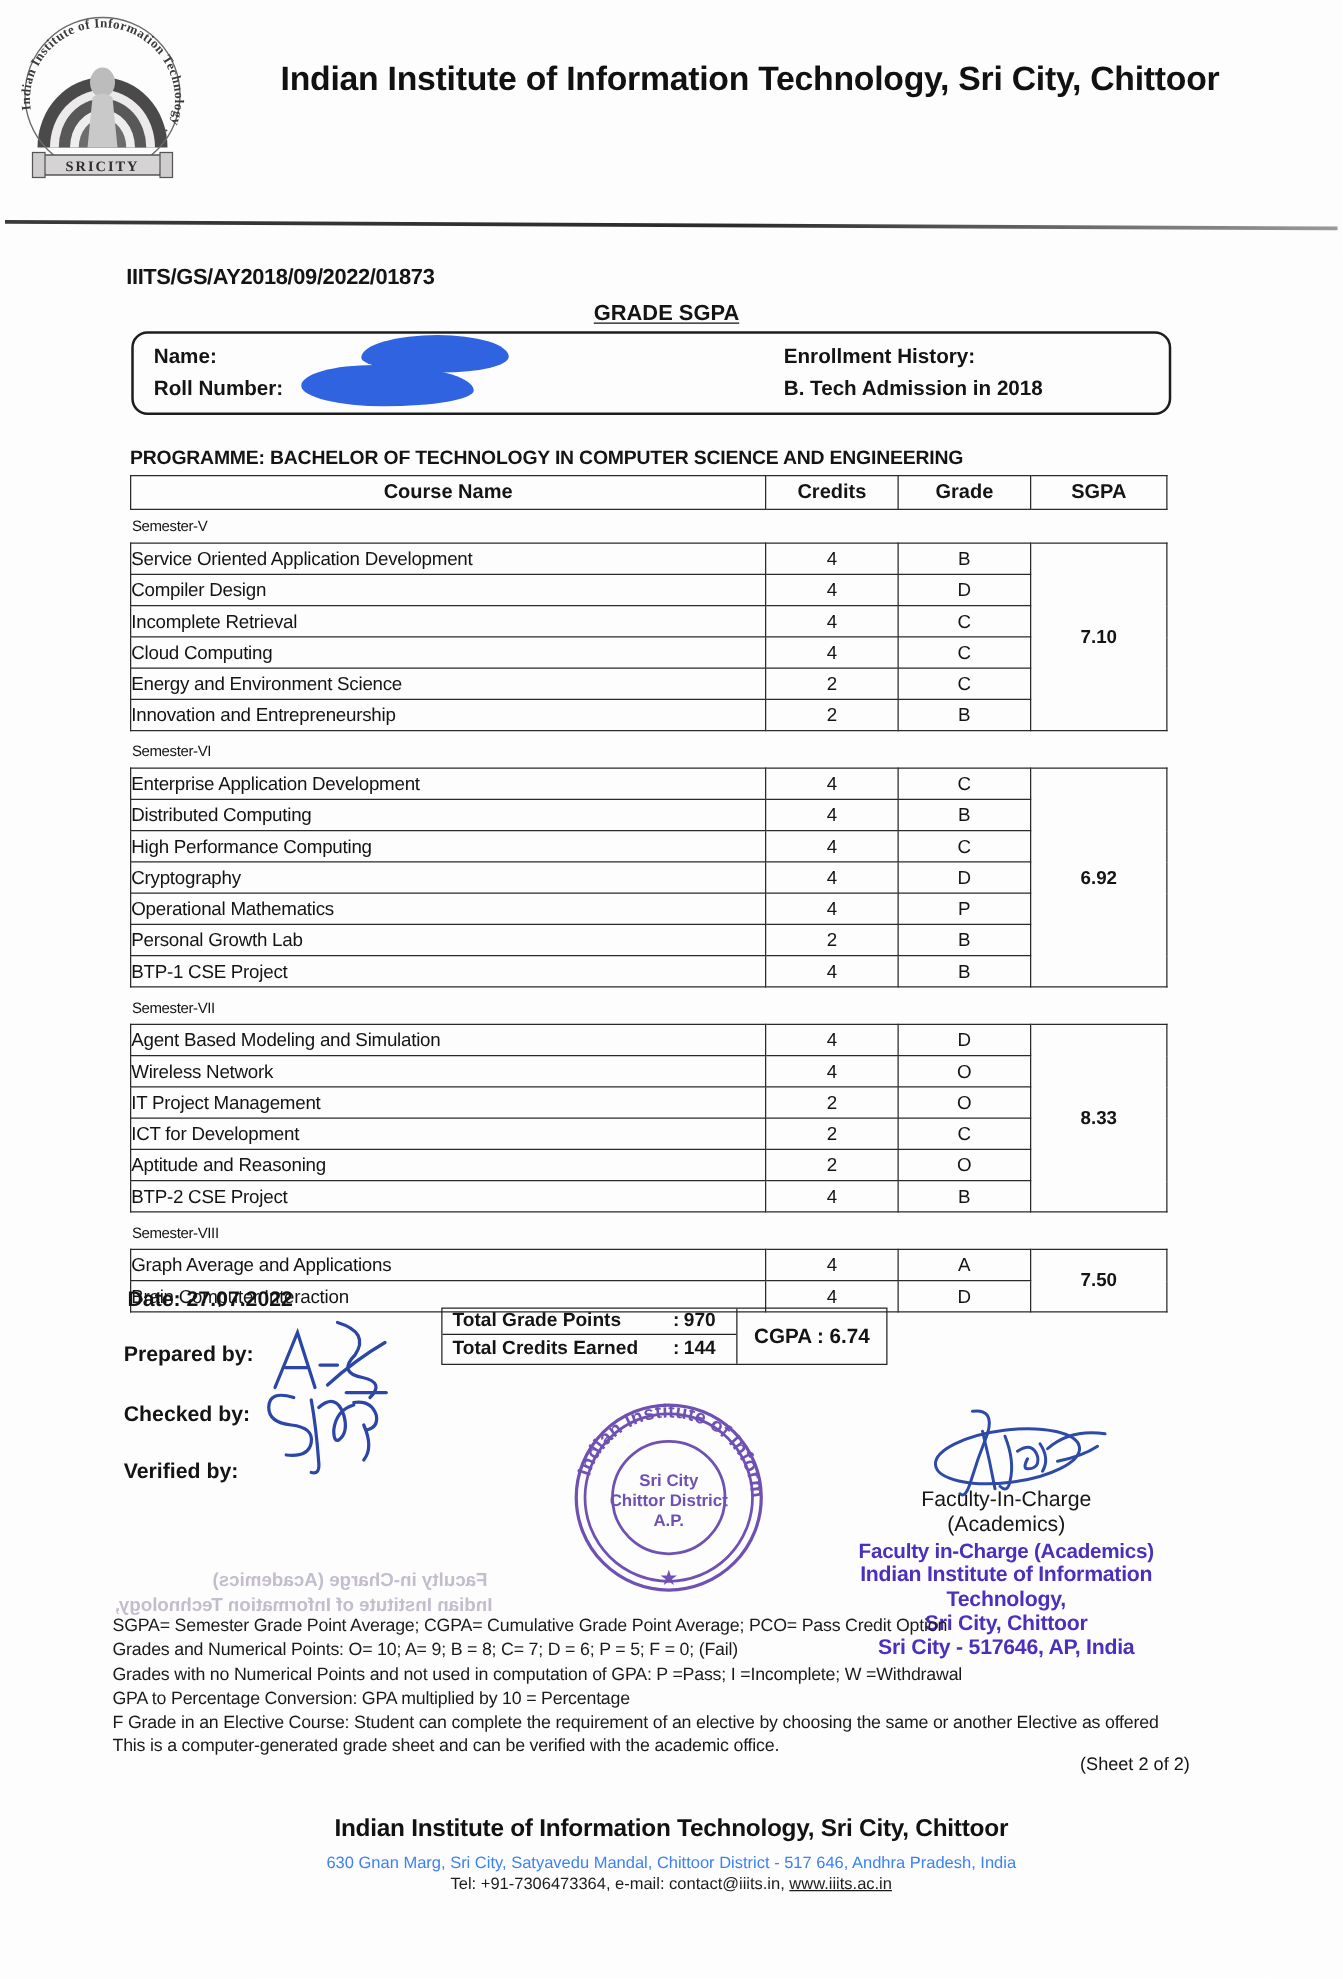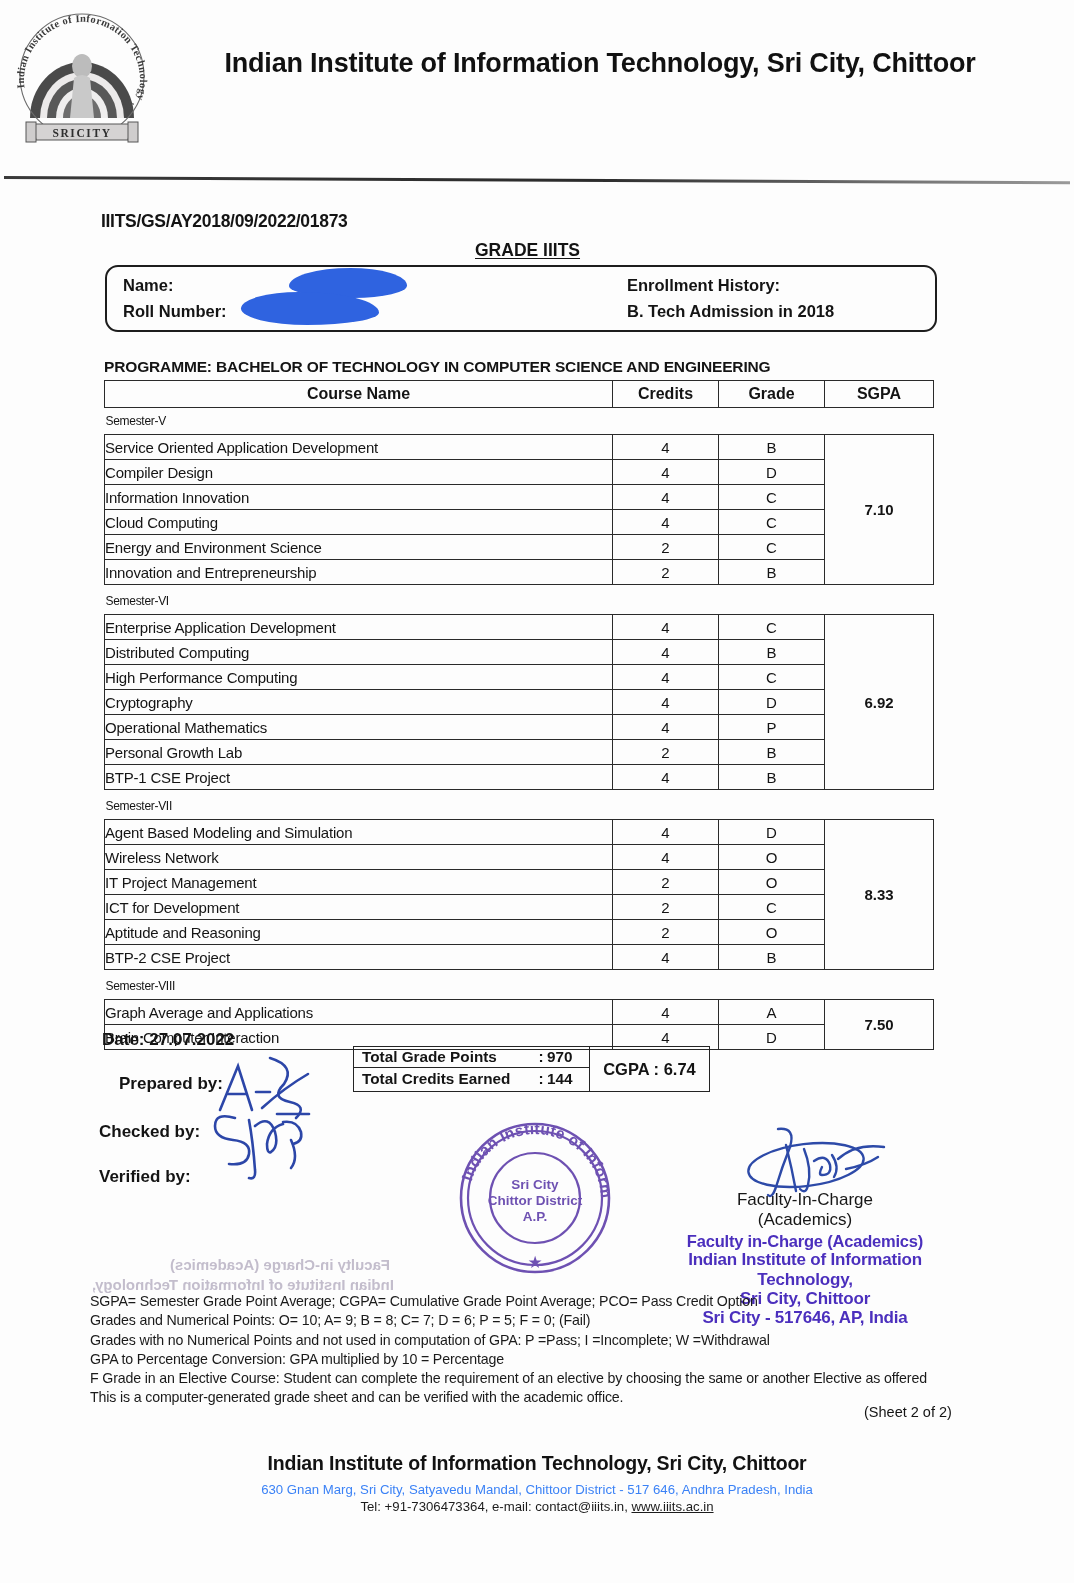--- a/index.html
+++ b/index.html
@@ -177,21 +177,21 @@
     position: absolute;
     left: 102px; top: 1030px;
     font-size: 17px;
     font-weight: bold;
   }
   .signline {
     position: absolute;
     font-size: 17px;
     font-weight: bold;
   }
-  #prepared-by { left: 99px; top: 1074px; margin-left: 20px; }
+  #prepared-by { left: 99px; top: 1074px; }
   #checked-by  { left: 99px; top: 1122px; }
   #verified-by { left: 99px; top: 1167px; }
 
   
   #totals {
     position: absolute;
     left: 353px; top: 1046px;
     width: 357px; height: 46px;
     border: 1.6px solid #242424;
     box-sizing: border-box;
@@ -350,21 +350,21 @@
 
         <text x="18" y="104" font-family="'Liberation Serif', serif" font-size="13" fill="#4c4c4c">⚜</text>
         <text x="112" y="104" font-family="'Liberation Serif', serif" font-size="13" fill="#4c4c4c">⚜</text>
       </svg>
     </div>
     <div id="inst-title">Indian Institute of Information Technology, Sri City, Chittoor</div>
   </div>
   <div id="rule"></div>
 
   <div id="refno">IIITS/GS/AY2018/09/2022/01873</div>
-  <div id="gradesheet-title">GRADE IIITS</div>
+  <div id="gradesheet-title">GRADE SGPA</div>
 
   <div id="student-box">
     <div class="stu-label" id="stu-name">Name:</div>
     <div class="stu-label" id="stu-roll">Roll Number:</div>
     <div class="stu-label" id="enr-head">Enrollment History:</div>
     <div class="stu-label" id="enr-val">B. Tech Admission in 2018</div>
     <div class="redact" id="redact-name"></div>
     <div class="redact" id="redact-roll"></div>
   </div>
 
@@ -395,21 +395,21 @@
             <td class="ccen">4</td>
             <td class="ccen">B</td>
             <td class="csgpa" rowspan="6">7.10</td>
           </tr>
           <tr>
             <td class="cname">Compiler Design</td>
             <td class="ccen">4</td>
             <td class="ccen">D</td>
           </tr>
           <tr>
-            <td class="cname">Information Innovation</td>
+            <td class="cname">Incomplete Retrieval</td>
             <td class="ccen">4</td>
             <td class="ccen">C</td>
           </tr>
           <tr>
             <td class="cname">Cloud Computing</td>
             <td class="ccen">4</td>
             <td class="ccen">C</td>
           </tr>
           <tr>
             <td class="cname">Energy and Environment Science</td>

